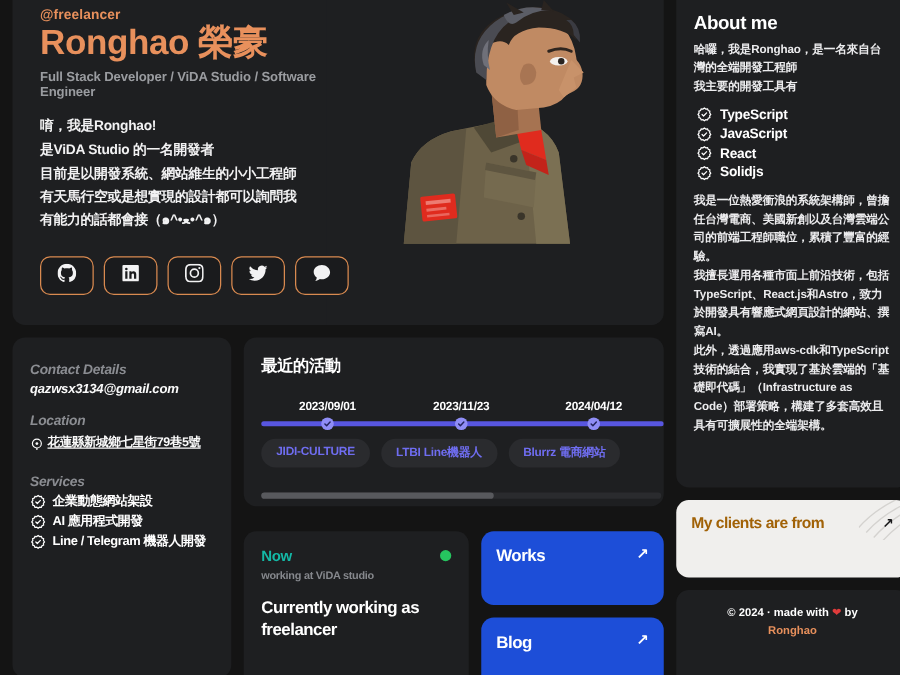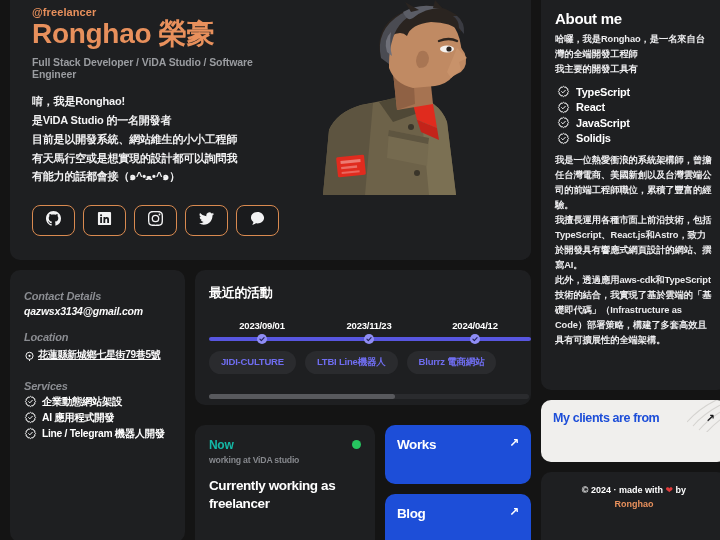--- a/index.html
+++ b/index.html
@@ -190,21 +190,21 @@
   .link-card .t { color: #fff; font-size: 13.5px; font-weight: 800; letter-spacing: -.4px; }
   .arrow { color: #fff; font-size: 12px; line-height: 1; font-weight: 700; }
 
   
   .clients {
     background: #f0efed; border-radius: 10px; height: 62px;
     margin-top: 10px; padding: 11px 12px; position: relative;
     overflow: hidden; cursor: pointer;
   }
   .clients .t {
-    color: #1d4ed8; font-size: 12.5px; font-weight: 800; line-height: 1.25;
+    color: #a16207; font-size: 12.5px; font-weight: 800; line-height: 1.25;
     letter-spacing: -.4px; width: 120px;
   }
   .clients .arrow-d { position: absolute; right: 12px; top: 12px; color: #18181a; font-size: 11px; font-weight: 700; }
   .globe-deco { position: absolute; right: -6px; top: -8px; opacity: .5; }
 
   
   .footer {
     margin-top: 10px; background: #1e1f21; border-radius: 10px 10px 0 0;
     flex: 1; display: flex; align-items: flex-start; justify-content: center;
     padding-top: 12px;
@@ -459,30 +459,30 @@
           </span>
           <span class="lbl">TypeScript</span>
         </div>
         <div class="skill">
           <span class="badge-check">
             <svg viewBox="0 0 24 24" fill="none" stroke="#ffffff" stroke-width="1.8">
                 <path d="M12 2.5l2.1 1.6 2.6-.3 1 2.4 2.4 1-.3 2.6L21.4 12l-1.6 2.1.3 2.6-2.4 1-1 2.4-2.6-.3L12 21.4l-2.1-1.6-2.6.3-1-2.4-2.4-1 .3-2.6L2.6 12l1.6-2.1-.3-2.6 2.4-1 1-2.4 2.6.3z"></path>
                 <path d="M8.6 12.2l2.2 2.2 4.5-4.6" stroke-linecap="round" stroke-linejoin="round"></path>
               </svg>
           </span>
-          <span class="lbl">React</span>
+          <span class="lbl">JavaScript</span>
         </div>
         <div class="skill">
           <span class="badge-check">
             <svg viewBox="0 0 24 24" fill="none" stroke="#ffffff" stroke-width="1.8">
                 <path d="M12 2.5l2.1 1.6 2.6-.3 1 2.4 2.4 1-.3 2.6L21.4 12l-1.6 2.1.3 2.6-2.4 1-1 2.4-2.6-.3L12 21.4l-2.1-1.6-2.6.3-1-2.4-2.4-1 .3-2.6L2.6 12l1.6-2.1-.3-2.6 2.4-1 1-2.4 2.6.3z"></path>
                 <path d="M8.6 12.2l2.2 2.2 4.5-4.6" stroke-linecap="round" stroke-linejoin="round"></path>
               </svg>
           </span>
-          <span class="lbl">JavaScript</span>
+          <span class="lbl">React</span>
         </div>
         <div class="skill">
           <span class="badge-check">
             <svg viewBox="0 0 24 24" fill="none" stroke="#ffffff" stroke-width="1.8">
                 <path d="M12 2.5l2.1 1.6 2.6-.3 1 2.4 2.4 1-.3 2.6L21.4 12l-1.6 2.1.3 2.6-2.4 1-1 2.4-2.6-.3L12 21.4l-2.1-1.6-2.6.3-1-2.4-2.4-1 .3-2.6L2.6 12l1.6-2.1-.3-2.6 2.4-1 1-2.4 2.6.3z"></path>
                 <path d="M8.6 12.2l2.2 2.2 4.5-4.6" stroke-linecap="round" stroke-linejoin="round"></path>
               </svg>
           </span>
           <span class="lbl">Solidjs</span>
         </div>

